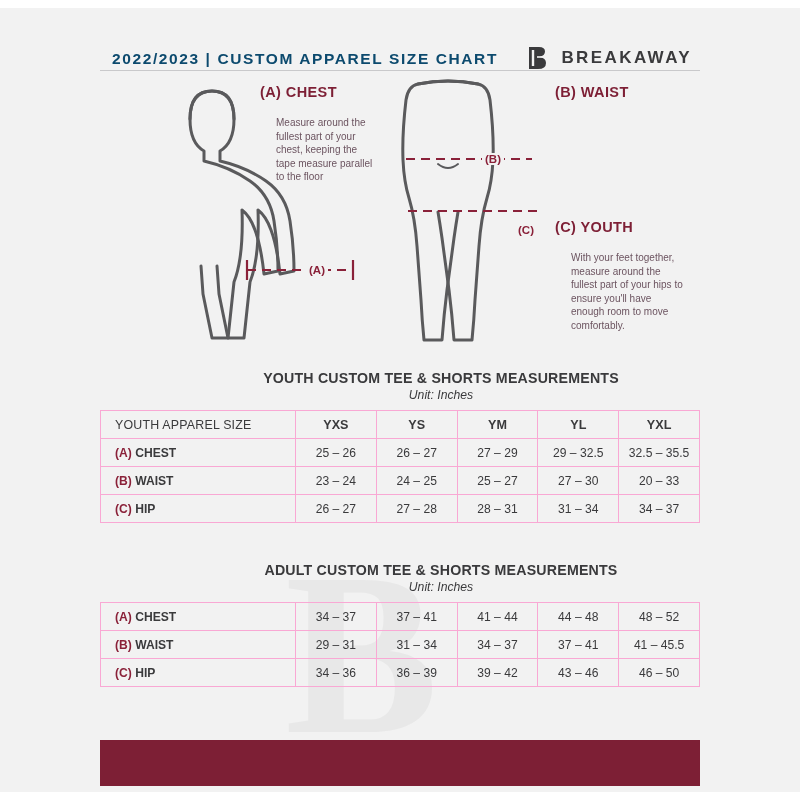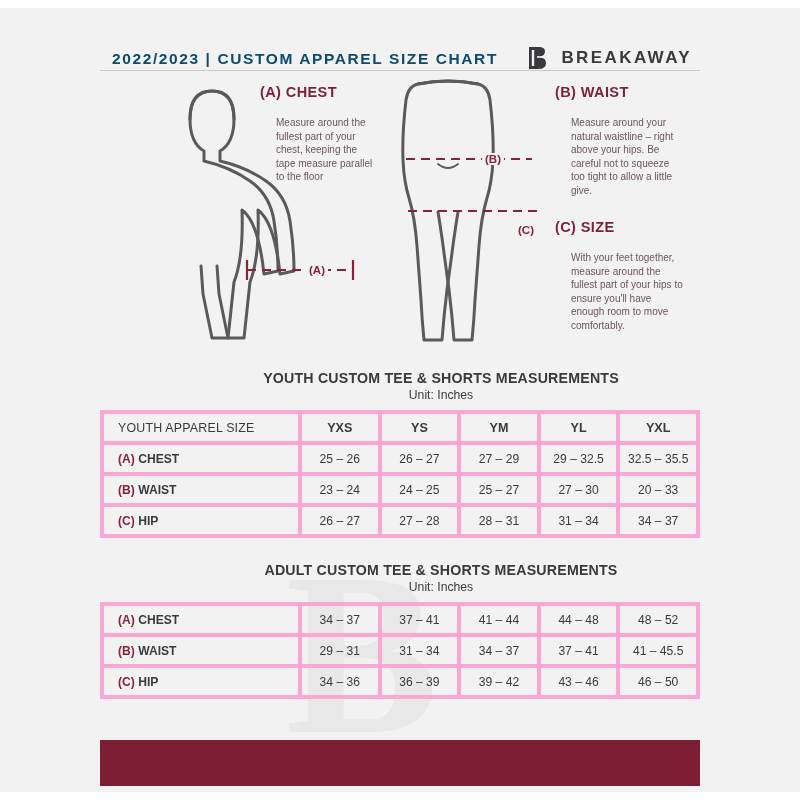--- a/index.html
+++ b/index.html
@@ -144,31 +144,32 @@
   .tbl-title {
     text-align: center;
     font-size: 14.2px;
     font-weight: bold;
     color: #3a3a3c;
     letter-spacing: .2px;
   }
   .tbl-unit {
     text-align: center;
     font-size: 12.2px;
+    font-style: italic;
     color: #3a3a3c;
     margin-top: 2px;
     margin-bottom: 8px;
   }
   table.sizes {
     width: 600px;
     border-collapse: collapse;
     table-layout: fixed;
   }
   table.sizes th, table.sizes td {
-    border: 4px solid #f9a8d4;
+    border: 1px solid #f9a8d4;
     height: 27px;
     font-size: 12.1px;
     color: #3a3a3c;
     text-align: center;
     padding: 0;
   }
   table.sizes th.rowhead, table.sizes td.rowhead {
     text-align: left;
     padding-left: 14px;
     width: 180px;
@@ -265,24 +266,23 @@
     <div style="position:absolute;left:206px;top:190px;font-size:11.5px;font-weight:bold;color:#8a2139;background:#f2f2f2;padding:0 3px;">(A)</div>
     <div style="position:absolute;left:382px;top:79px;font-size:11.5px;font-weight:bold;color:#8a2139;background:#f2f2f2;padding:0 3px;">(B)</div>
     <div style="position:absolute;left:415px;top:150px;font-size:11.5px;font-weight:bold;color:#8a2139;background:#f2f2f2;padding:0 3px;">(C)</div>
 
     <div class="note-a">
       <p class="note-title">(A) CHEST</p>
       <p class="note-body">Measure around the fullest part of your chest, keeping the tape measure parallel to the floor</p>
     </div>
     <div class="note-b">
       <p class="note-title">(B) WAIST</p>
-      <p class="note-body">Measure around your natural waistline – right above your hips. Be careful not to squeeze too tight to allow a little give.</p>
     </div>
     <div class="note-c">
-      <p class="note-title">(C) SIZE</p>
+      <p class="note-title">(C) YOUTH</p>
       <p class="note-body">With your feet together, measure around the fullest part of your hips to ensure you'll have enough room to move comfortably.</p>
     </div>
   </div>
 
   <div class="tbl-block" style="top:370px;">
     <div class="tbl-title">YOUTH CUSTOM TEE &amp; SHORTS MEASUREMENTS</div>
     <div class="tbl-unit">Unit: Inches</div>
     <table class="sizes">
       <tbody>
           <tr>

